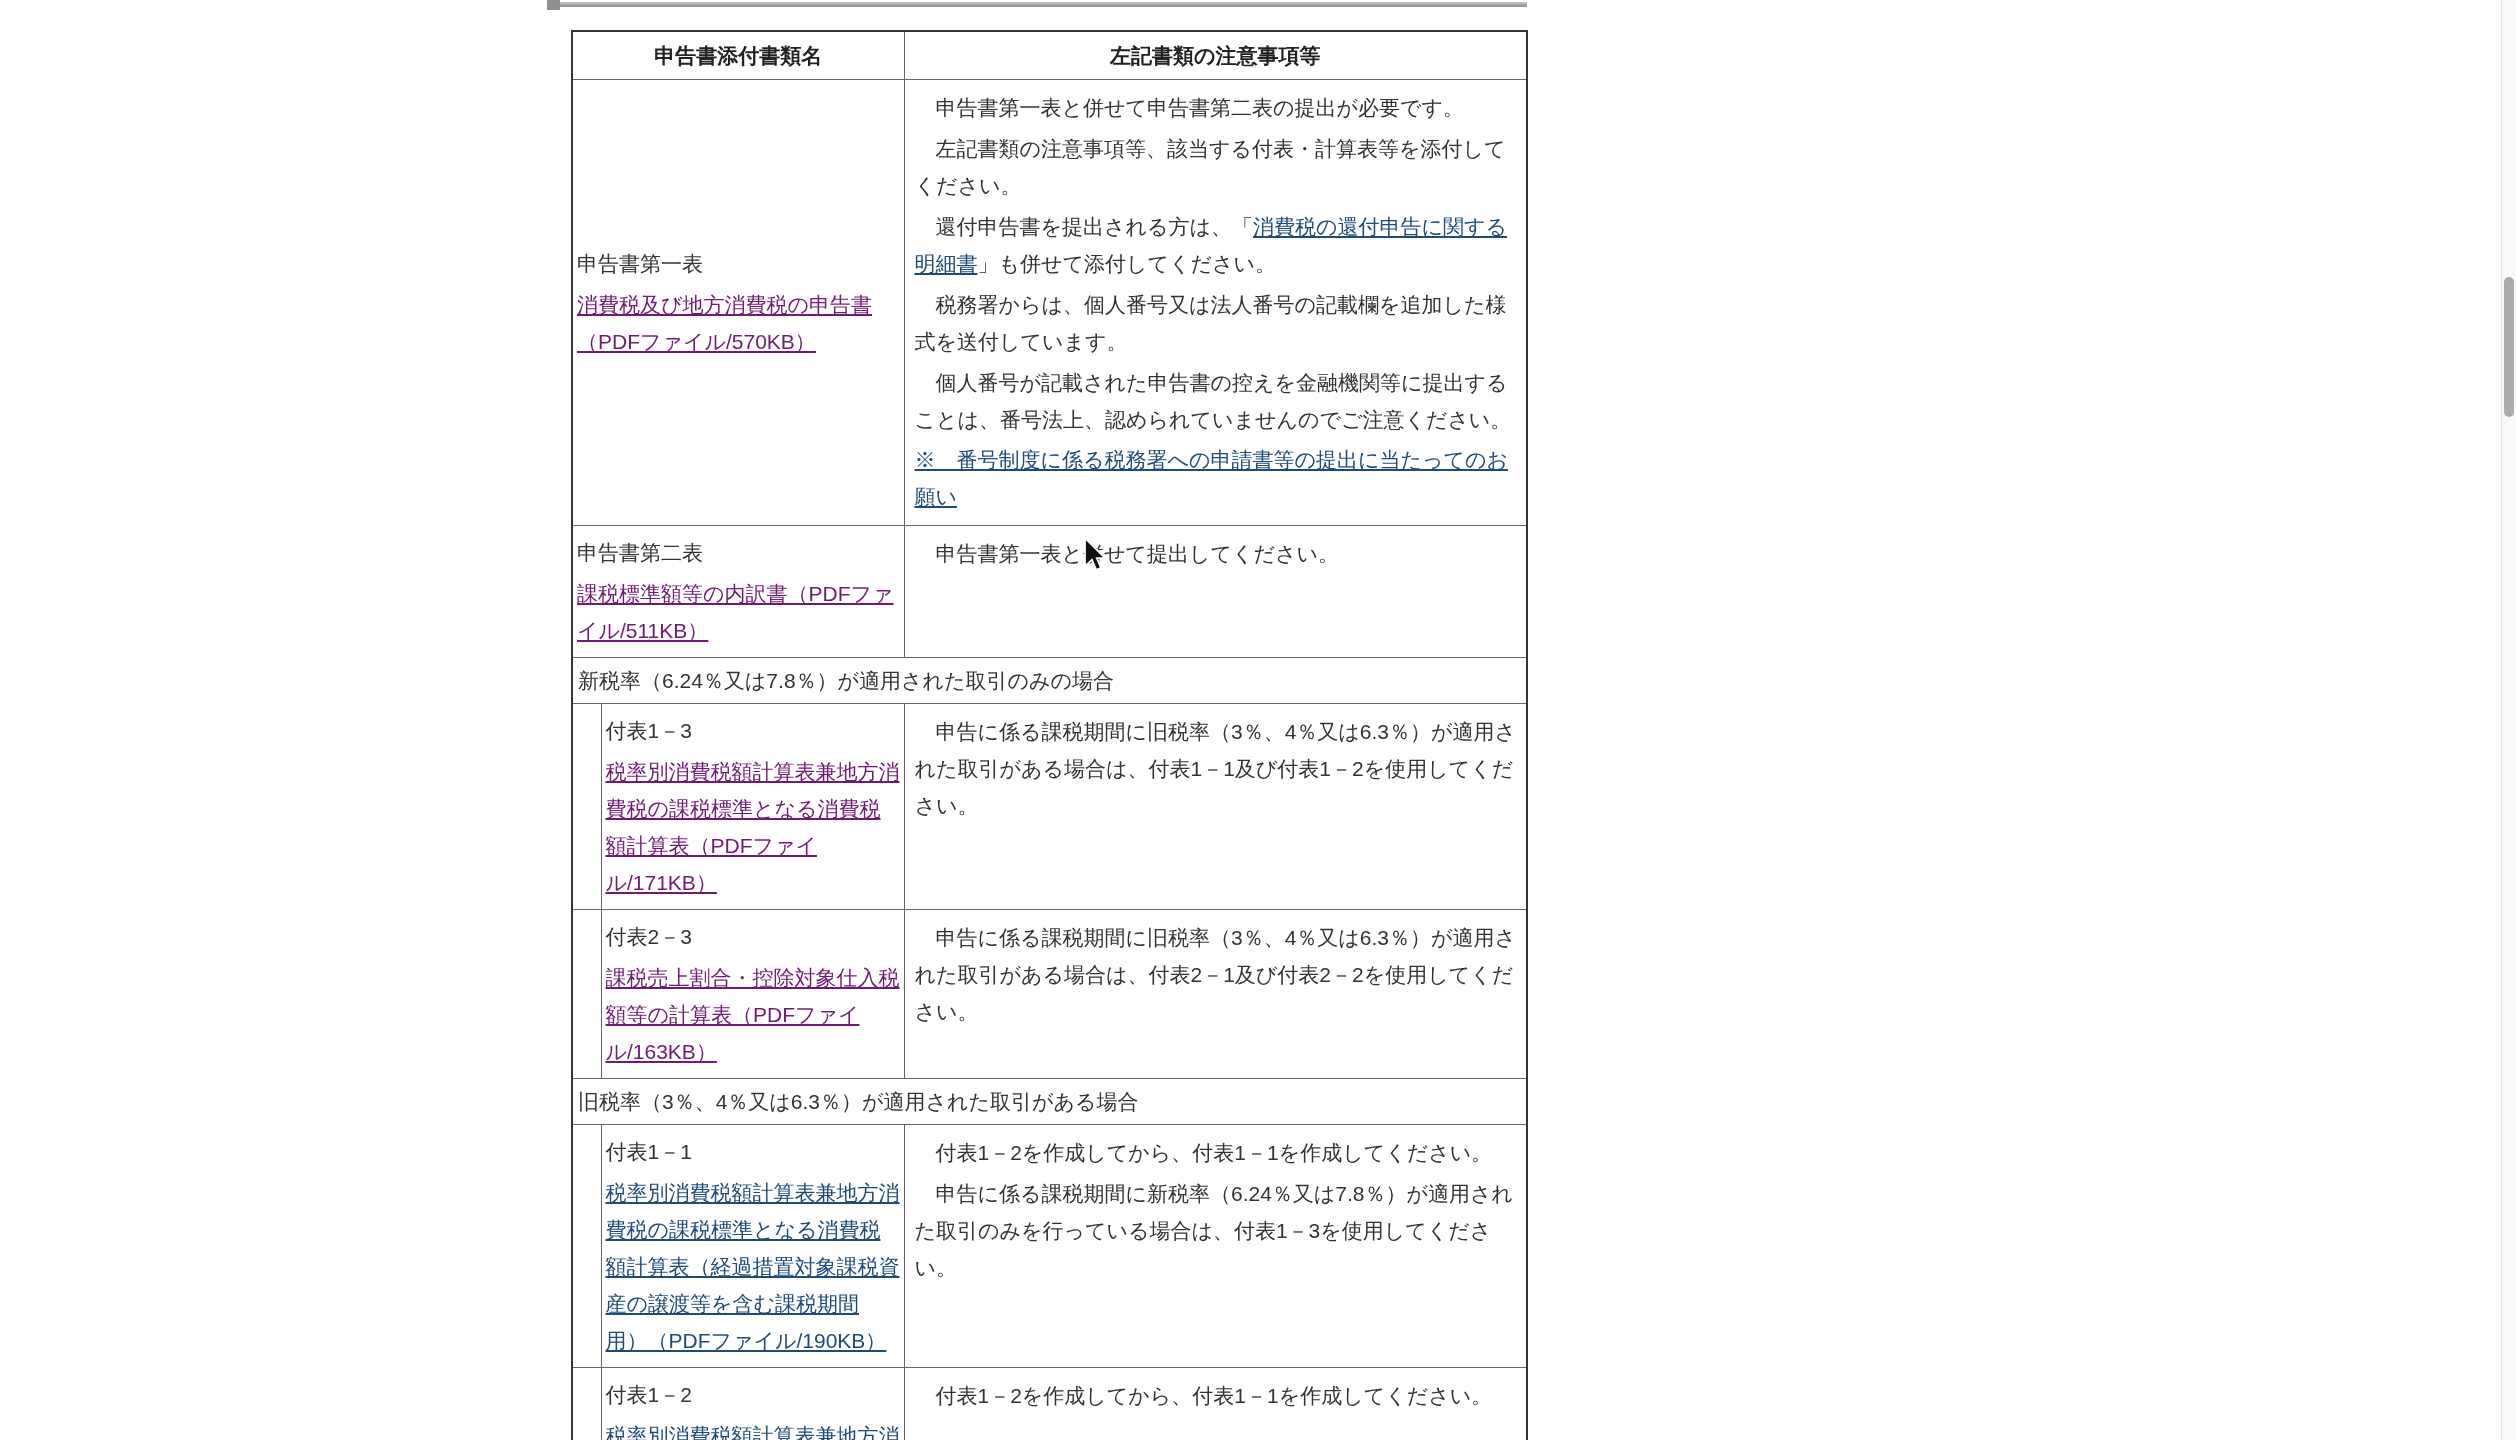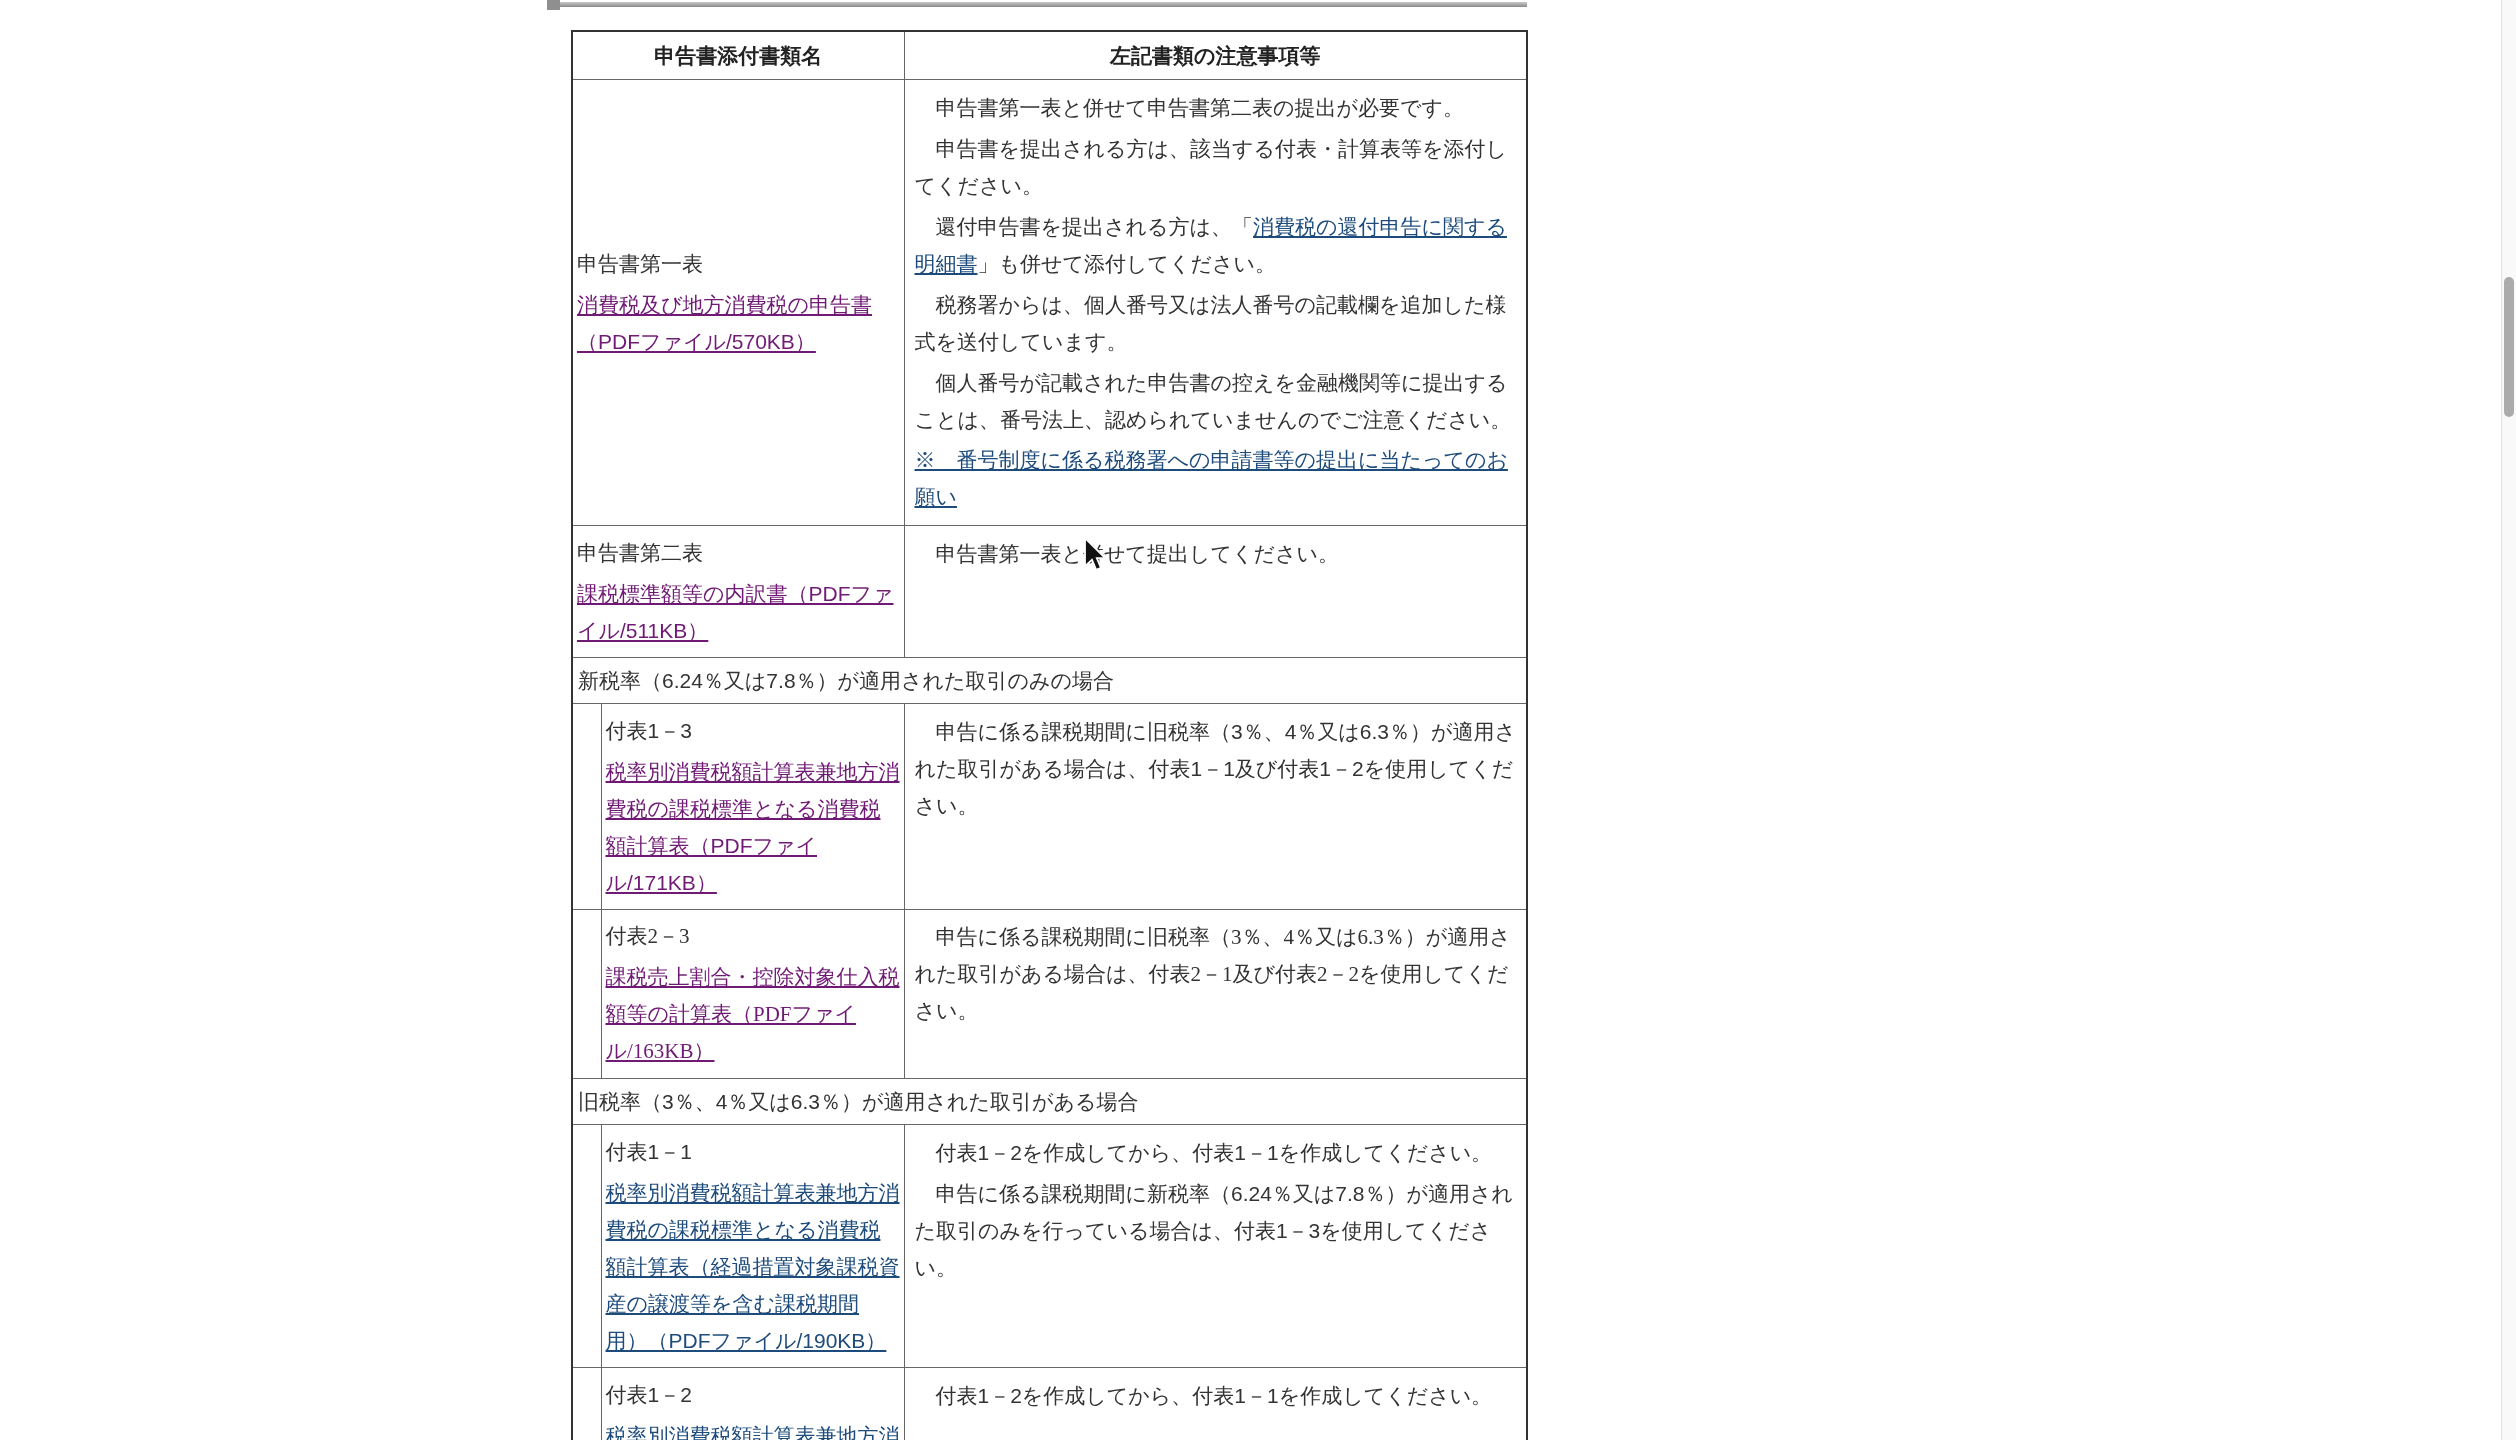--- a/index.html
+++ b/index.html
@@ -44,21 +44,21 @@
   td.name{vertical-align:middle;padding:4px 0;text-align:left;}
   td.name.v-top{vertical-align:top;}
   td.notes{vertical-align:top;padding:5px 6px;text-align:left;}
   td.indent-cell{padding:0;}
   td.section{vertical-align:middle;padding:2px 5px;text-align:left;}
   tr.h-head{height:48px;}
   tr.h-r0{height:382px;}
   tr.h-r1{height:116px;}
   tr.h-sec{height:46px;}
   tr.h-r3{height:195px;}
-  tr.h-r4{height:156px;font-family:Liberation Serif, serif;}
+  tr.h-r4{height:156px;}
   tr.h-r6{height:234px;}
   tr.h-r7{height:220px;}
   p{margin:4px;}
   .ind{text-indent:1em;}
   .no-ind{text-indent:0;font-family:Liberation Serif, serif;}
   a{text-decoration:underline;cursor:pointer;}
   a.visited{color:#701a75;}
   a.unvisited{color:#1d4b7c;}
 
   
@@ -84,21 +84,21 @@
     <th>左記書類の注意事項等</th>
   </tr>
 
   <tr class="h-r0">
     <td class="name" colspan="2">
       <p>申告書第一表</p>
       <p><a class="visited">消費税及び地方消費税の申告書（PDFファイル/570KB）</a></p>
     </td>
     <td class="notes">
       <p class="ind">申告書第一表と併せて申告書第二表の提出が必要です。</p>
-      <p class="ind">申告書を提出される方は、該当する付表・計算表等を添付してください。</p>
+      <p class="ind">左記書類の注意事項等、該当する付表・計算表等を添付してください。</p>
       <p class="ind"><span>還付申告書を提出される方は、「</span><a class="unvisited">消費税の還付申告に関する明細書</a><span>」も併せて添付してください。</span></p>
       <p class="ind">税務署からは、個人番号又は法人番号の記載欄を追加した様式を送付しています。</p>
       <p class="ind">個人番号が記載された申告書の控えを金融機関等に提出することは、番号法上、認められていませんのでご注意ください。</p>
       <p class="no-ind"><a class="unvisited">※　番号制度に係る税務署への申請書等の提出に当たってのお願い</a></p>
     </td>
   </tr>
 
   <tr class="h-r1">
     <td class="name v-top" colspan="2">
       <p>申告書第二表</p>

